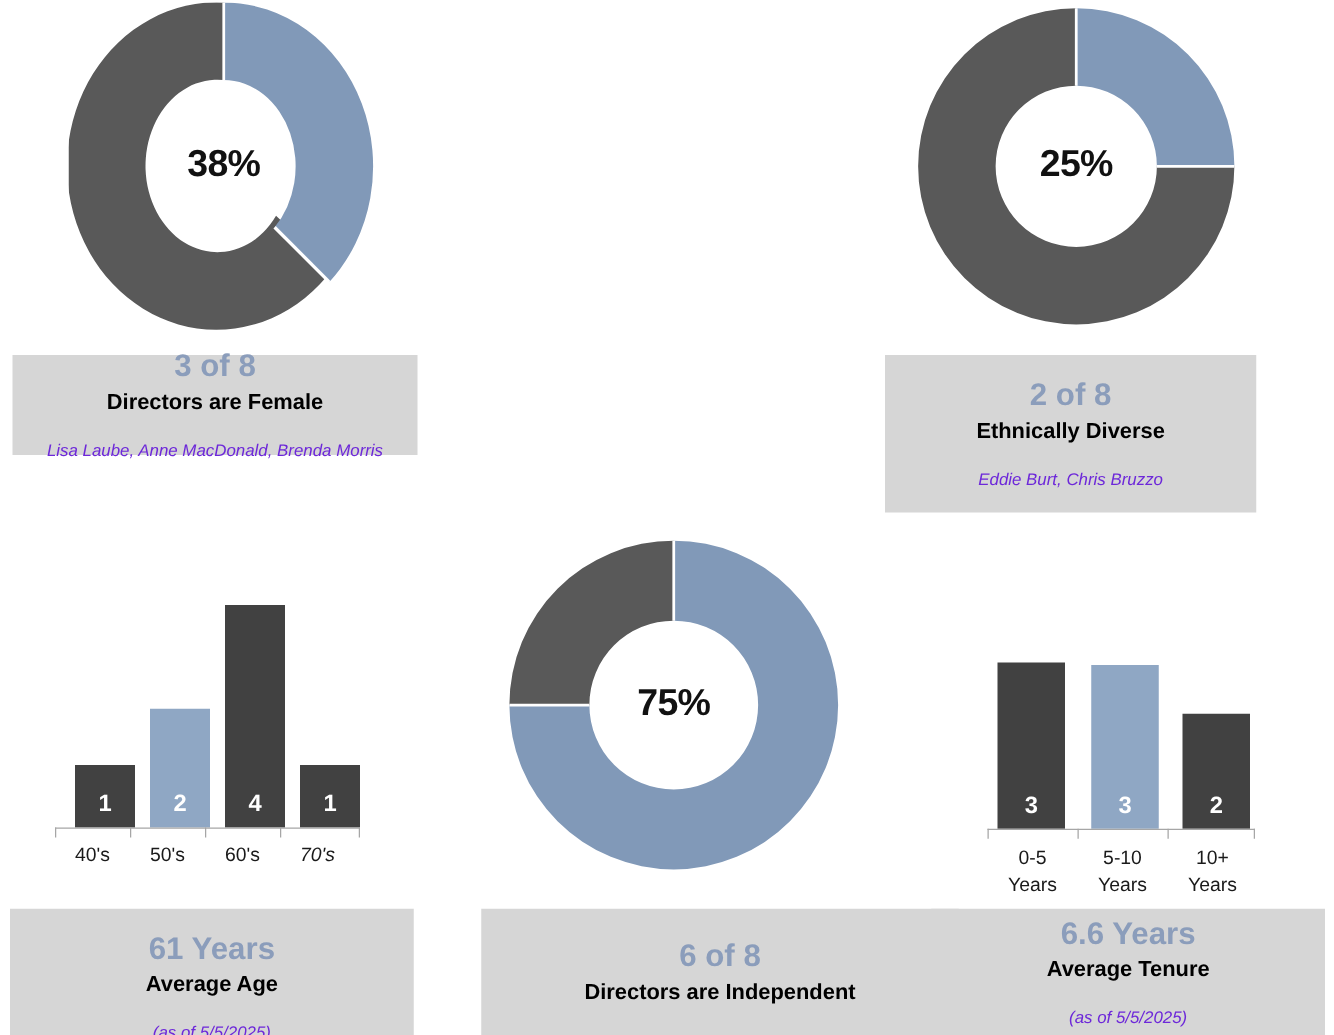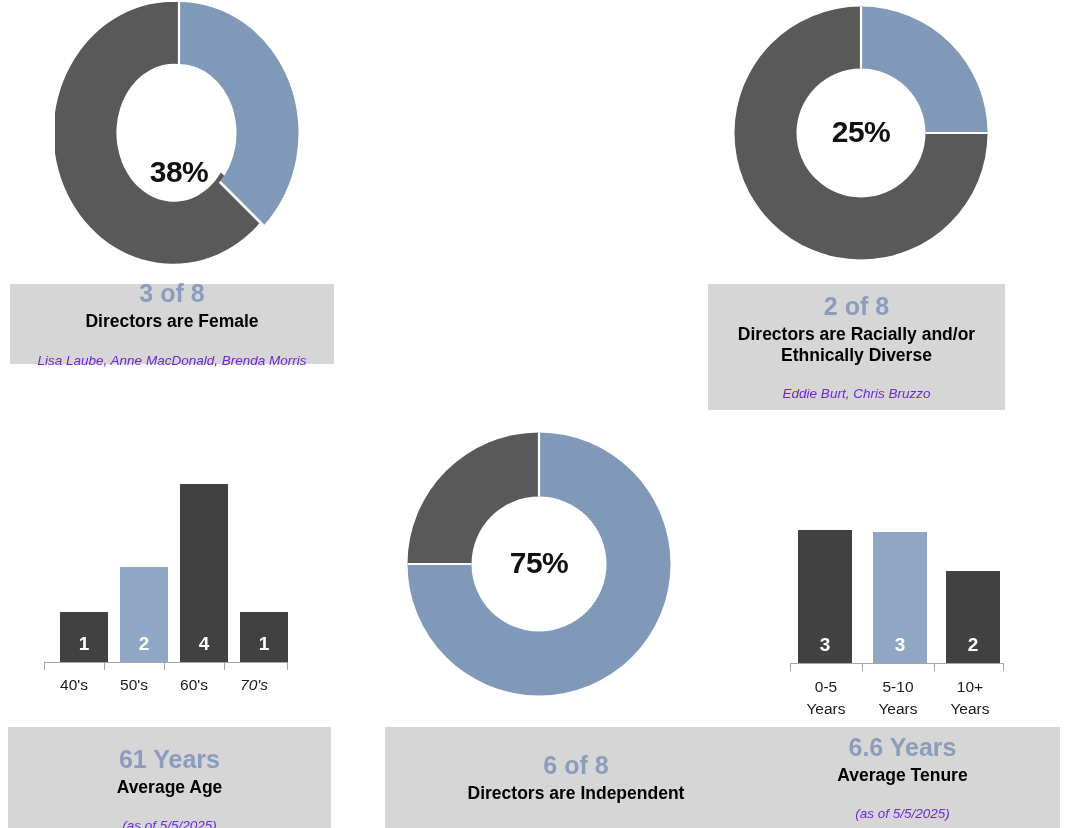--- a/index.html
+++ b/index.html
@@ -131,21 +131,21 @@
       <g transform="translate(124,131)">
 
         <path fill="#595959" d="M 86.97 82.31 A 119.5 131 0 1 1 0 -131 L 0 -69 A 57.5 69 0 1 0 41.84 39.6 Z"></path>
 
         <path fill="#8199b8" d="M 0 -131 A 119.5 131 0 0 1 84.5 92.63 L 40.66 48.79 A 57.5 69 0 0 0 0 -69 Z"></path>
 
         <line x1="0" y1="-69" x2="0" y2="-131" stroke="#ffffff" stroke-width="2.2"></line>
         <line x1="40.66" y1="48.79" x2="84.5" y2="92.63" stroke="#ffffff" stroke-width="2.6"></line>
       </g>
     </svg>
-    <div class="donut-label" style="top:113px; font-size:30px;margin-top:40px;">38%</div>
+    <div class="donut-label" style="top:113px; font-size:30px;">38%</div>
   </div>
 
   <div class="donut" style="left:730px; top:2px; width:262px; height:262px;">
     <svg width="262" height="262" viewBox="0 0 262 262">
       <g transform="translate(131,131)">
 
         <path fill="#595959" d="M 126.5 0 A 126.5 126.5 0 1 1 0 -126.5 L 0 -64.5 A 64.5 64.5 0 1 0 64.5 0 Z"></path>
 
         <path fill="#8199b8" d="M 0 -126.5 A 126.5 126.5 0 0 1 126.5 0 L 64.5 0 A 64.5 64.5 0 0 0 0 -64.5 Z"></path>
         <line x1="0" y1="-64.5" x2="0" y2="-126.5" stroke="#ffffff" stroke-width="2.2"></line>
@@ -156,21 +156,20 @@
   </div>
 
   <div class="caption-box" style="left:10px; top:284px; width:324px; height:80px;">
     <div class="caption-headline">3 of 8</div>
     <div class="caption-main">Directors are Female</div>
     <div class="caption-sub">Lisa Laube, Anne MacDonald, Brenda Morris</div>
   </div>
 
   <div class="caption-box" style="left:708px; top:284px; width:297px; height:126px;">
     <div class="caption-headline">2 of 8</div>
-    <div class="caption-main">Directors are Racially and/or</div>
     <div class="caption-main">Ethnically Diverse</div>
     <div class="caption-sub">Eddie Burt, Chris Bruzzo</div>
   </div>
 
   <div class="barchart" style="left:44px; top:462px; width:240px; height:200px;">
     <div class="bars-row">
 
       <div class="bar-col" style="left:16px; width:48px; height:200px;">
         <div class="bar" style="height:50px; background:#414141;">
           <span class="bar-value">1</span>

